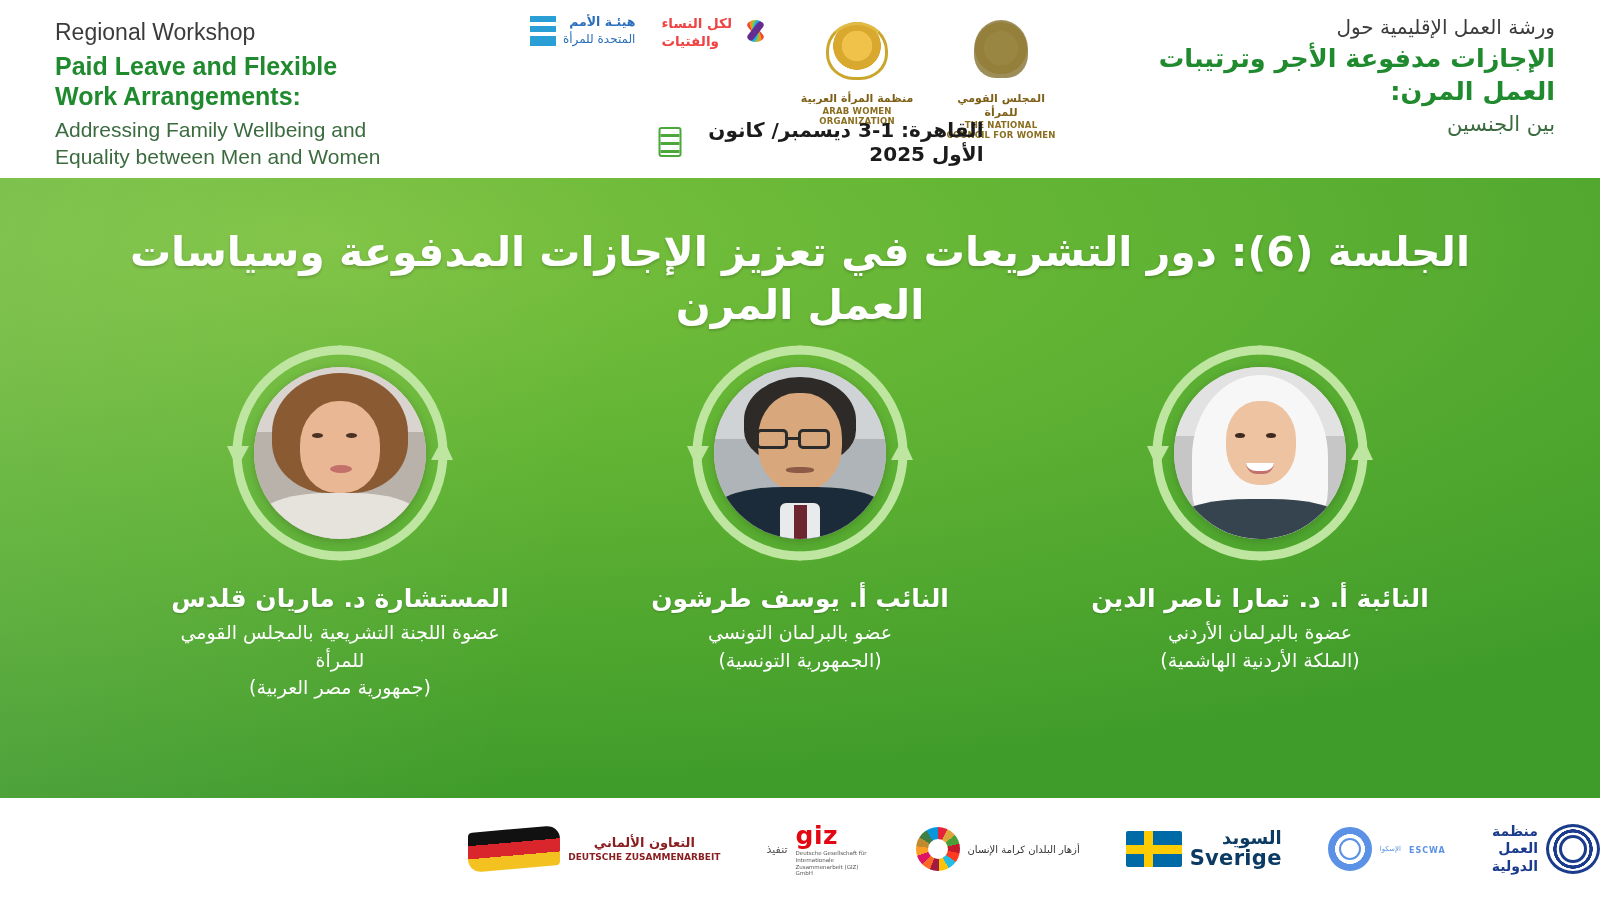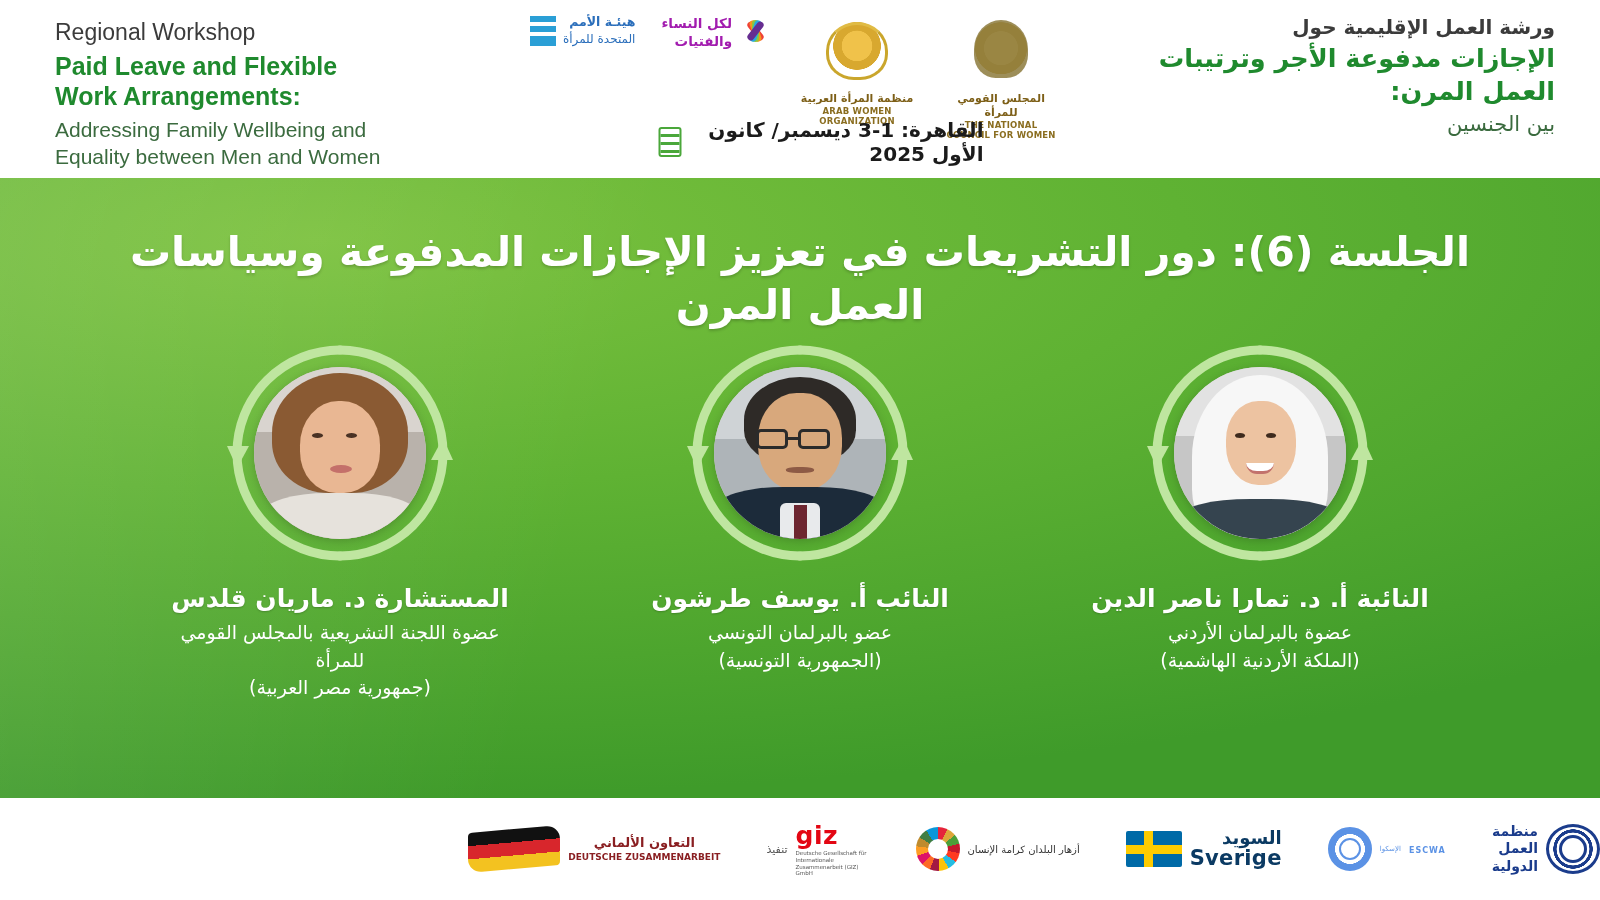--- a/index.html
+++ b/index.html
@@ -54,21 +54,21 @@
   }
   .logo-unw .txt .l2 { color: #2a6ebb; font-weight: normal; font-size: 12px;}
   .logo-hands {
     display: flex; align-items: center; gap: 6px;
   }
   .logo-hands .fan { width: 34px; height: 32px; position: relative; }
   .logo-hands .fan i {
     position: absolute; left: 14px; top: 4px; width: 7px; height: 22px; border-radius: 4px;
     display: block;
   }
-  .logo-hands .hands-txt { color: #a21caf; font-size: 13.5px; font-weight: bold; line-height: 1.35; text-align: right;}
+  .logo-hands .hands-txt { color: #ef4444; font-size: 13.5px; font-weight: bold; line-height: 1.35; text-align: left;}
 
   .logo-awo, .logo-ncw {
     width: 118px; text-align: center;
   }
   .crest {
     width: 74px; height: 76px; margin: 0 auto;
     border-radius: 4px;
     position: relative;
   }
   .crest.awo {
@@ -103,21 +103,21 @@
     position: relative; background:
       repeating-linear-gradient(to bottom, transparent 0 5px, #4aa73a 5px 8px);
   }
   .hdr-date .dt {
     font-size: 20px; color: #1b1b1b; font-weight: 600; direction: rtl;
   }
 
   .hdr-right {
     width: 480px; padding: 14px 45px 0 0; text-align: right; direction: rtl;
   }
-  .hdr-right .ar-kicker { font-size: 20px; color: #3b3b3b; line-height: 1.3; font-weight: bold; }
+  .hdr-right .ar-kicker { font-size: 20px; color: #3b3b3b; line-height: 1.3; }
   .hdr-right .ar-title { font-size: 25.5px; color: #1f8a2e; font-weight: bold; line-height: 1.3; margin-top: 2px;}
   .hdr-right .ar-sub { font-size: 21px; color: #3b6b3f; line-height: 1.35; margin-top: 2px;}
 
   
   .body-green {
     position: absolute; top: 178px; left: 0; width: 1600px; height: 620px;
     background:
       radial-gradient(ellipse 120% 90% at 20% 10%, #7cc23f 0%, #5fb233 45%, #3f9b2a 100%);
   }
   .body-green::before {

